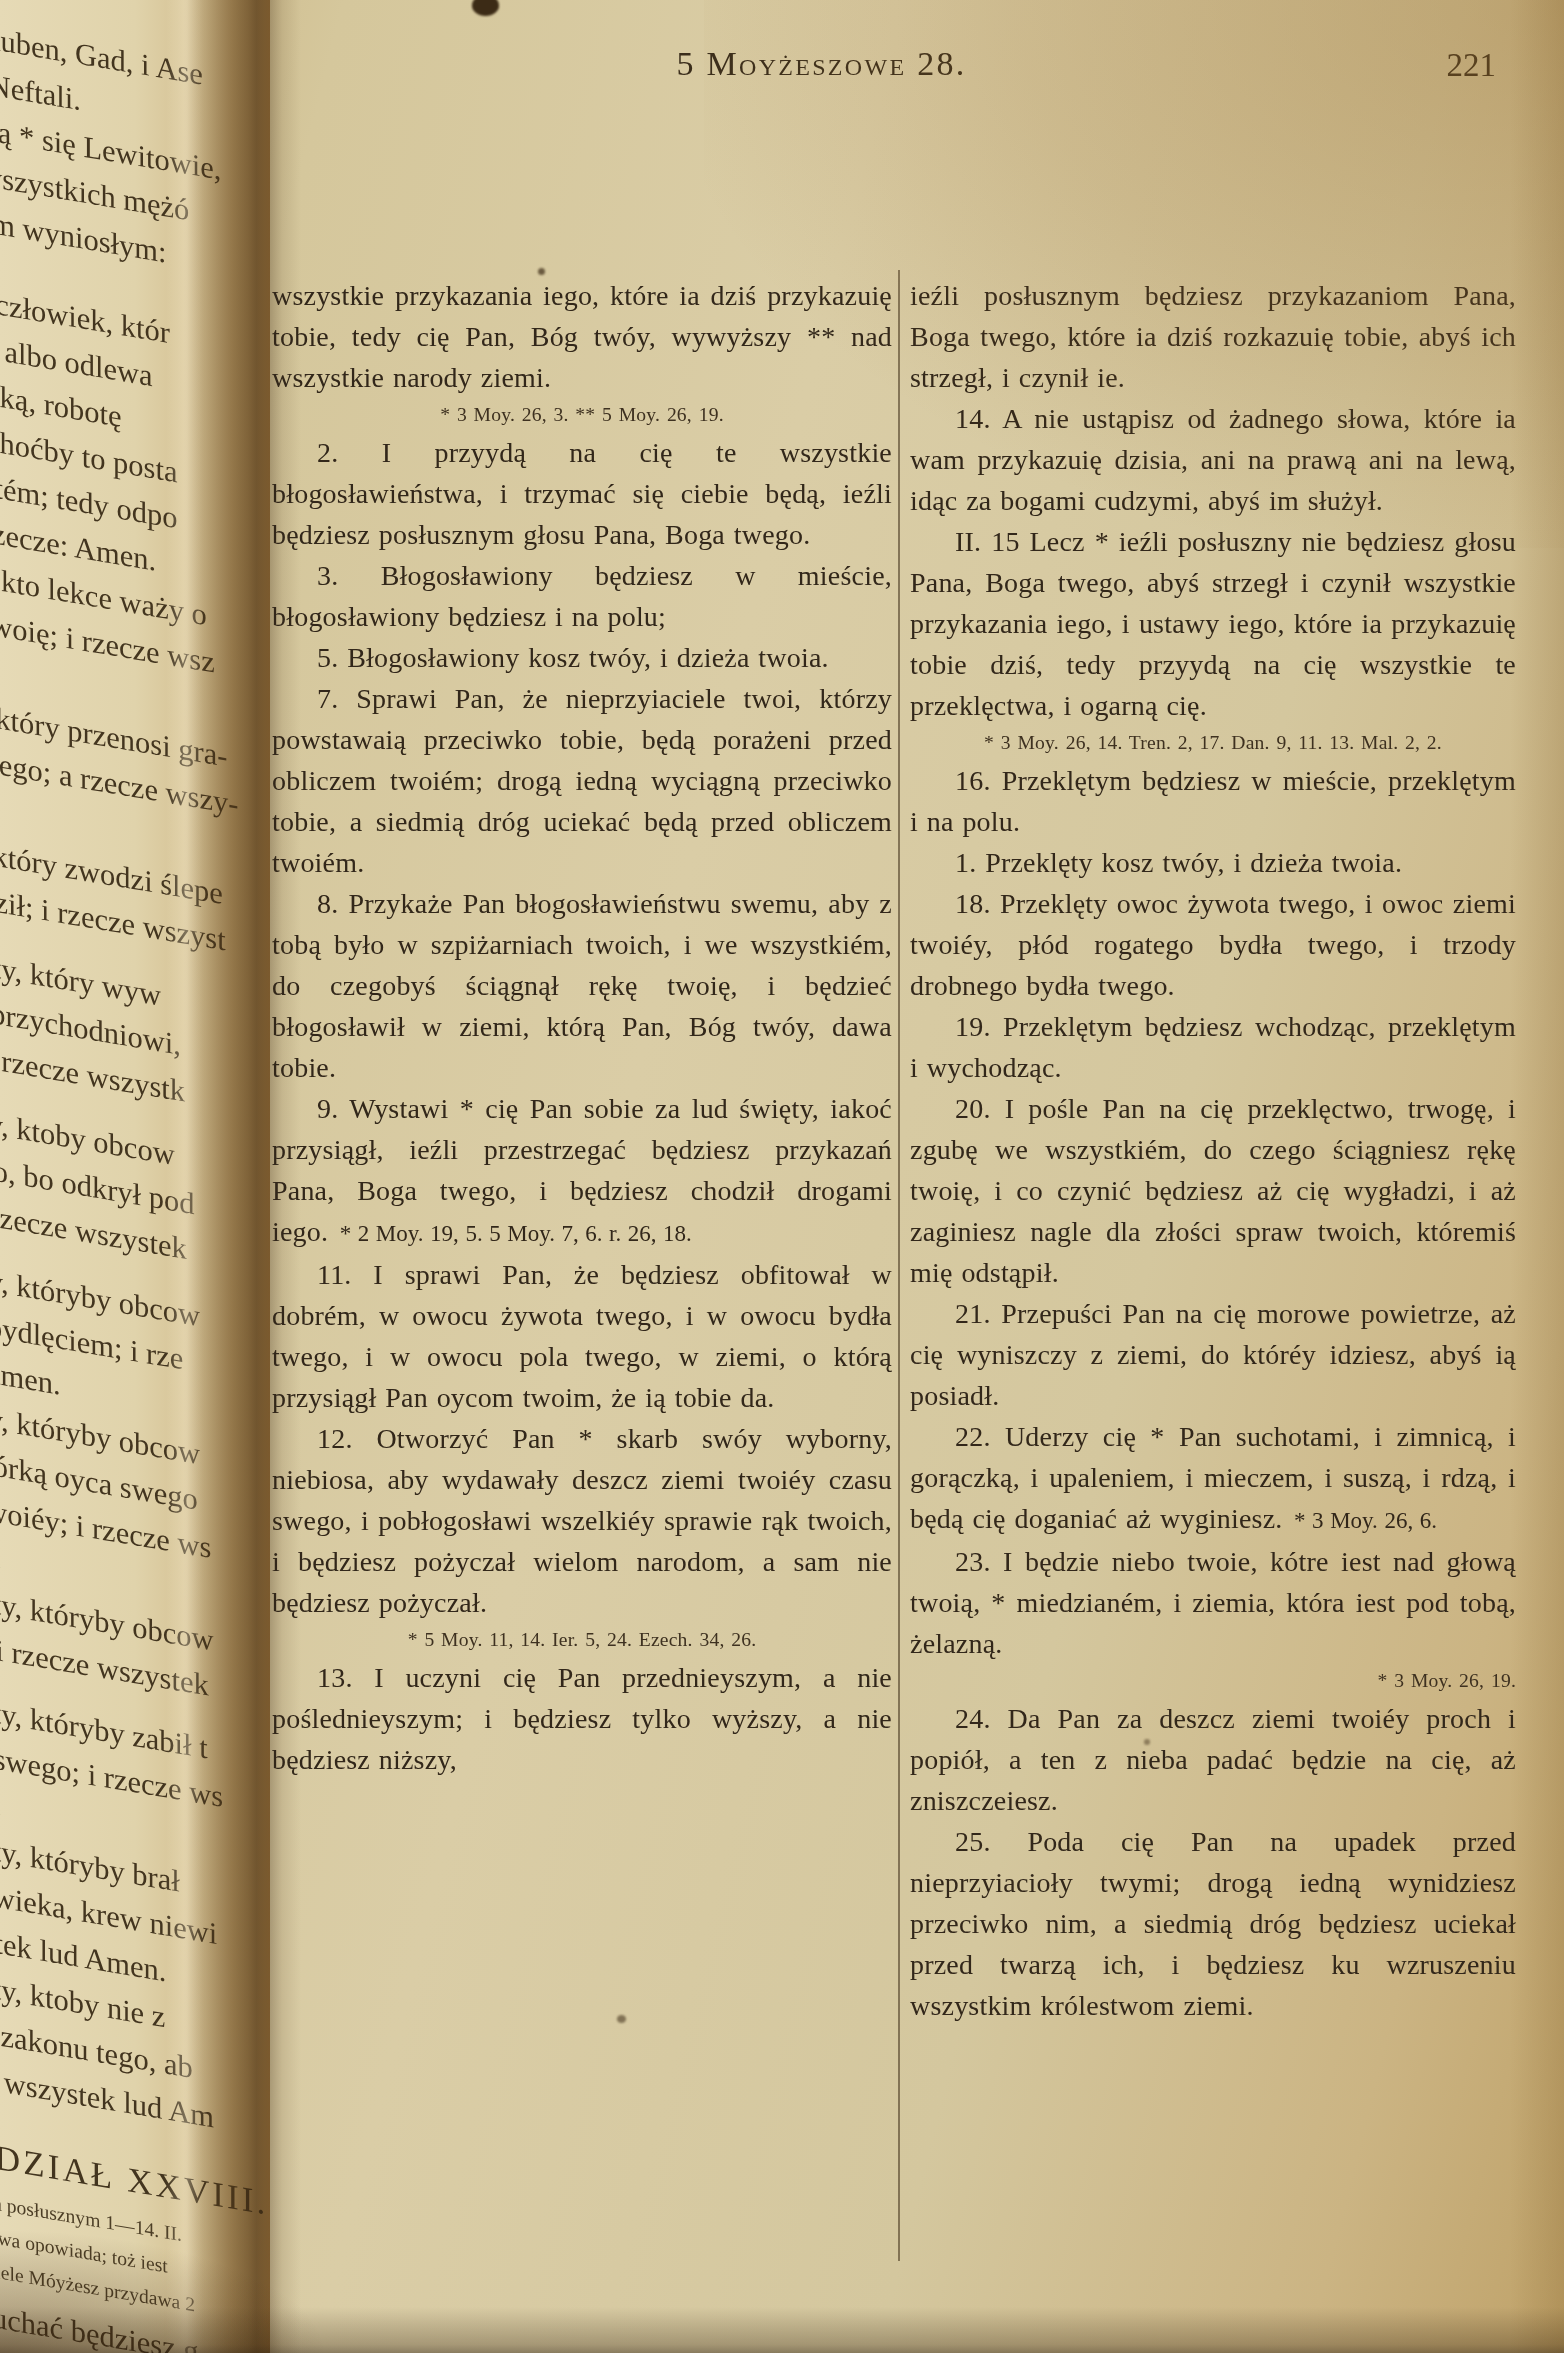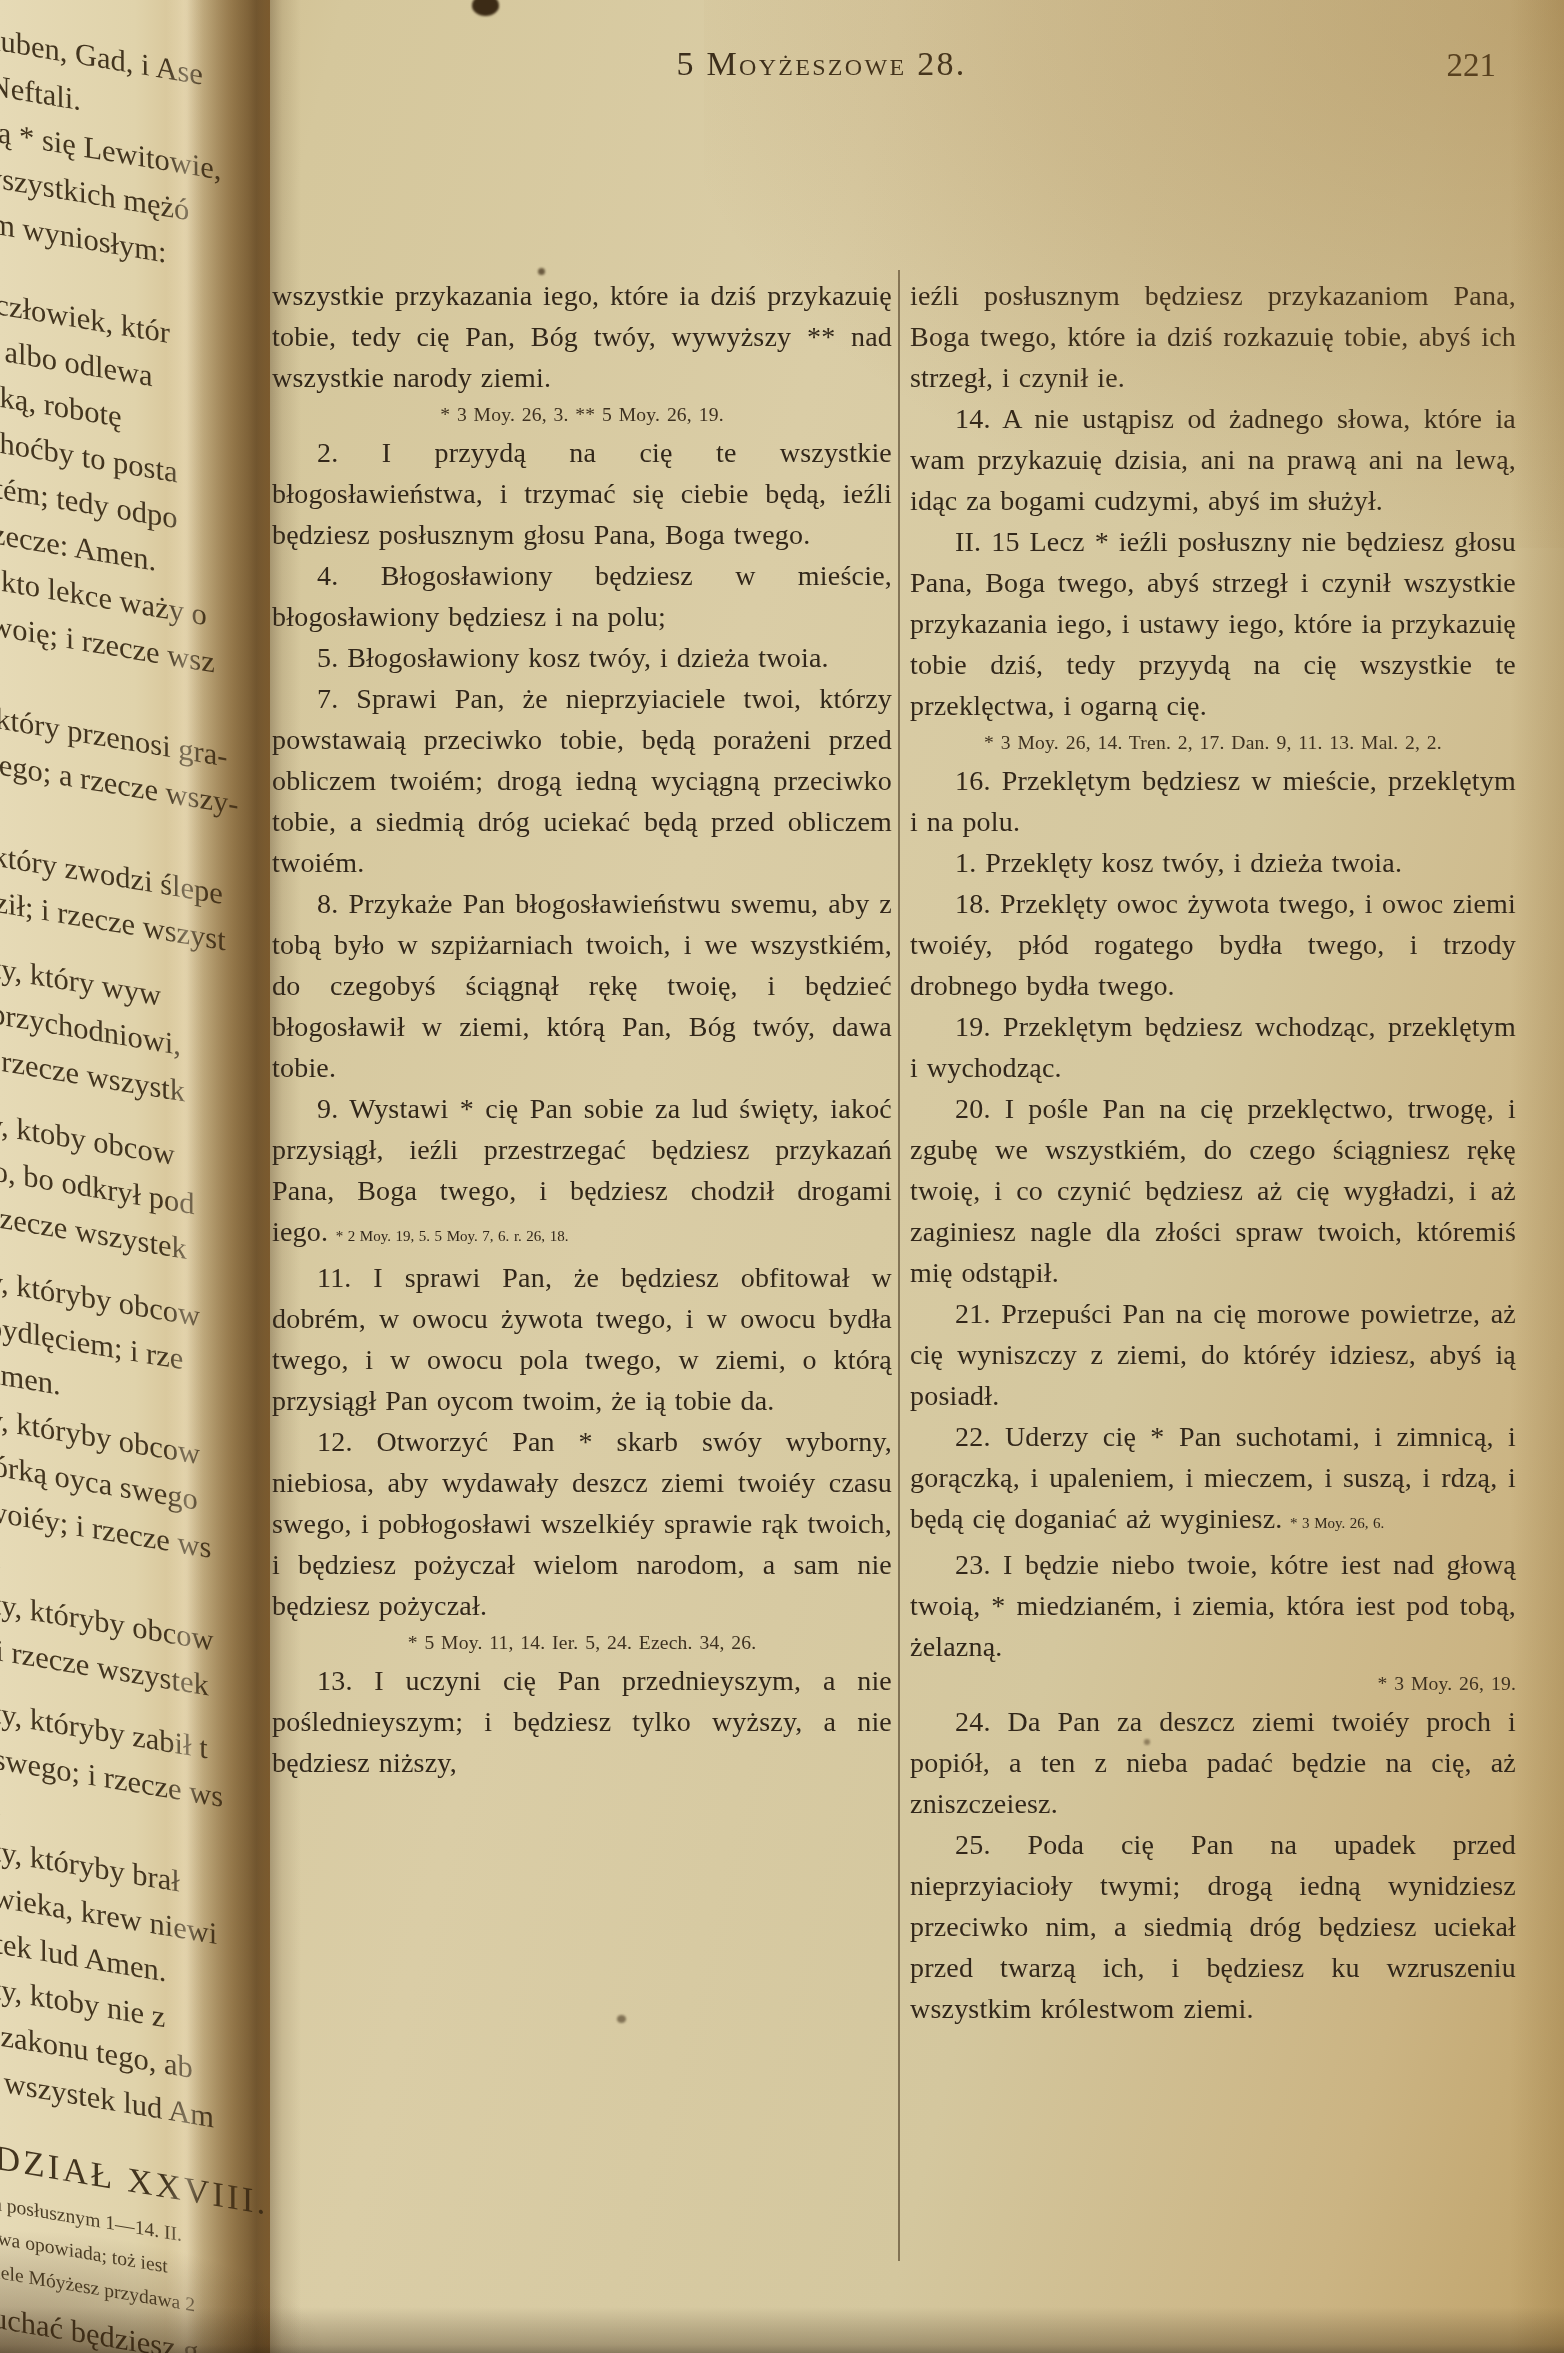--- a/index.html
+++ b/index.html
@@ -40,21 +40,21 @@
      background:rgba(62,46,24,.55);}
 
   .col{position:absolute;top:275px;color:#32271a;font-size:28px;line-height:41px;
      text-align:justify;word-spacing:1.6px;letter-spacing:0.2px;}
   #left-col{left:272px;width:620px;}
   #right-col{left:910px;width:606px;}
   .para{text-indent:45px;}
   .para.cont{text-indent:0;}
   .note{font-size:19.6px;line-height:34px;text-align:center;color:#3e3120;text-indent:0;}
   .note.right{text-align:right;}
-  .tail{font-size:15px;letter-spacing:0;word-spacing:0.8px;white-space:nowrap;margin-top:12px;}
+  .tail{font-size:23px;letter-spacing:0;word-spacing:0.8px;white-space:nowrap;margin-top:12px;}
 
   
   .speck{position:absolute;border-radius:50%;background:#3c2b16;filter:blur(1.2px);}
   #speck1{left:472px;top:-4.7px;width:27px;height:20.3px;}
   #speck2{left:538px;top:268px;width:7px;height:7px;opacity:.7;}
   #speck3{left:617px;top:2015px;width:9.4px;height:7.8px;opacity:.55;}
   #speck4{left:1144px;top:1739px;width:5.5px;height:5.5px;opacity:.45;}
 </style>
 </head>
 <body>
@@ -119,21 +119,21 @@
   <div class="ov" id="gutter-shadow"></div>
 
   <div id="page-title">5 Moyżeszowe 28.</div>
   <div id="page-number">221</div>
 
   <div id="col-divider"></div>
   <div class="col" id="left-col">
       <div class="para cont">wszystkie przykazania iego, które ia dziś przykazuię tobie, tedy cię Pan, Bóg twóy, wywyższy ** nad wszystkie narody ziemi.</div>
       <div class="note">* 3 Moy. 26, 3.  ** 5 Moy. 26, 19.</div>
       <div class="para">2. I przyydą na cię te wszystkie błogosławieństwa, i trzymać się ciebie będą, ieźli będziesz posłusznym głosu Pana, Boga twego.</div>
-      <div class="para">4. Błogosławiony będziesz w mieście, błogosławiony będziesz i na polu;</div>
+      <div class="para">3. Błogosławiony będziesz w mieście, błogosławiony będziesz i na polu;</div>
       <div class="para">5. Błogosławiony kosz twóy, i dzieża twoia.</div>
       <div class="para">7. Sprawi Pan, że nieprzyiaciele twoi, którzy powstawaią przeciwko tobie, będą porażeni przed obliczem twoiém; drogą iedną wyciągną przeciwko tobie, a siedmią dróg uciekać będą przed obliczem twoiém.</div>
       <div class="para">8. Przykaże Pan błogosławieństwu swemu, aby z tobą było w szpiżarniach twoich, i we wszystkiém, do czegobyś ściągnął rękę twoię, i będzieć błogosławił w ziemi, którą Pan, Bóg twóy, dawa tobie.</div>
       <div class="para">9. Wystawi * cię Pan sobie za lud święty, iakoć przysiągł, ieźli przestrzegać będziesz przykazań Pana, Boga twego, i będziesz chodził drogami iego.<span class="tail"> * 2 Moy. 19, 5.  5 Moy. 7, 6.  r. 26, 18.</span></div>
       <div class="para">11. I sprawi Pan, że będziesz obfitował w dobrém, w owocu żywota twego, i w owocu bydła twego, i w owocu pola twego, w ziemi, o którą przysiągł Pan oycom twoim, że ią tobie da.</div>
       <div class="para">12. Otworzyć Pan * skarb swóy wyborny, niebiosa, aby wydawały deszcz ziemi twoiéy czasu swego, i pobłogosławi wszelkiéy sprawie rąk twoich, i będziesz pożyczał wielom narodom, a sam nie będziesz pożyczał.</div>
       <div class="note">* 5 Moy. 11, 14.  Ier. 5, 24.  Ezech. 34, 26.</div>
       <div class="para">13. I uczyni cię Pan przednieyszym, a nie poślednieyszym; i będziesz tylko wyższy, a nie będziesz niższy,</div>
     </div>
   <div class="col" id="right-col">

